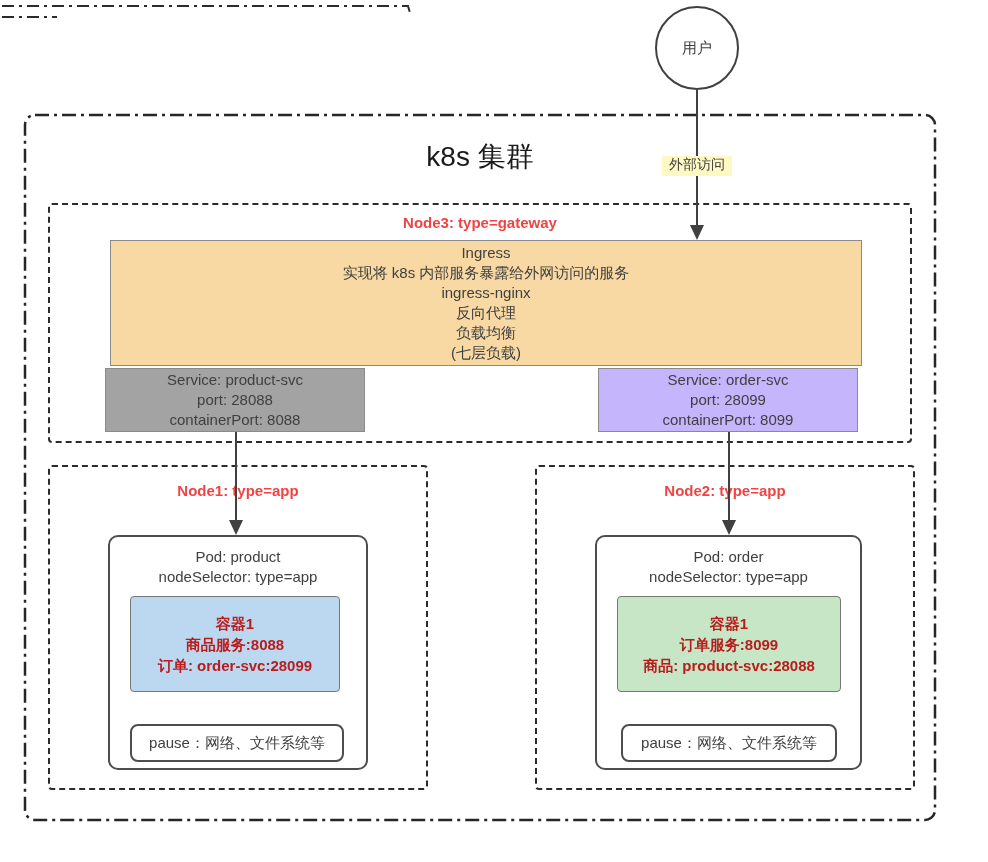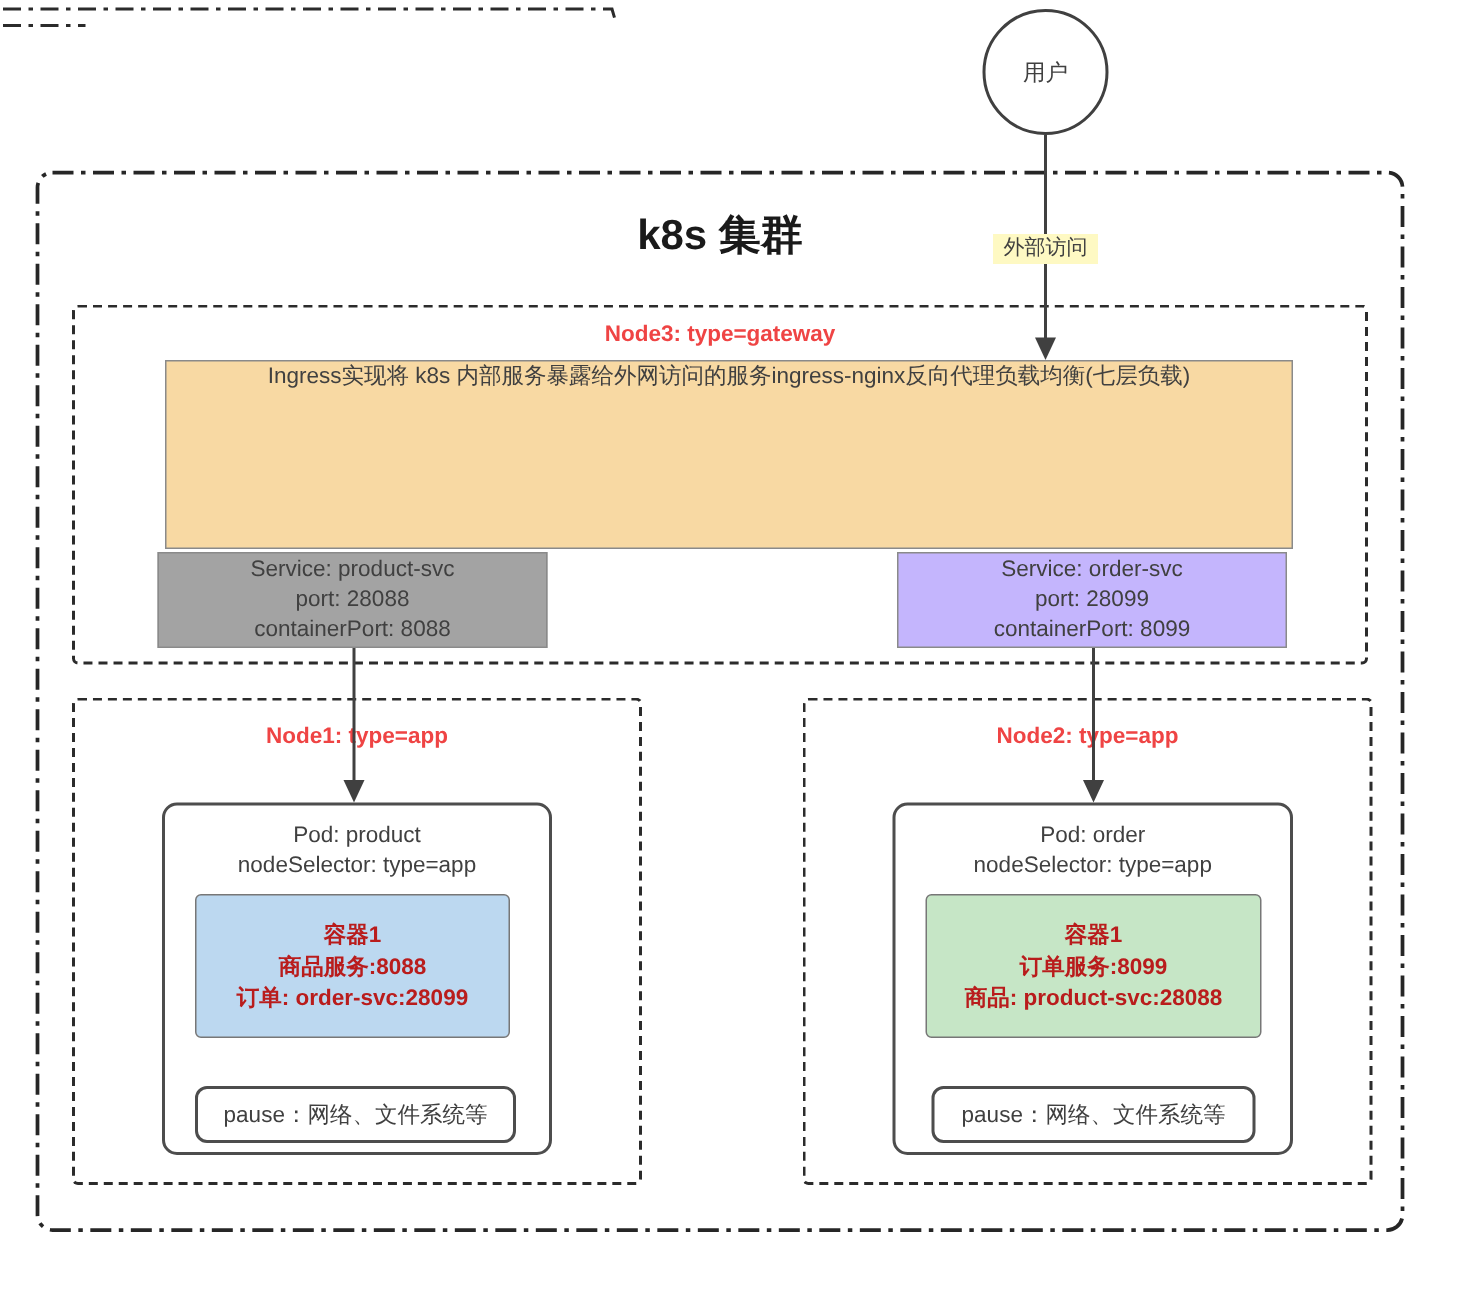--- a/index.html
+++ b/index.html
@@ -19,21 +19,21 @@
   .user-circle {
     left: 655px; top: 6px; width: 84px; height: 84px;
     border: 2px solid #404040; border-radius: 50%;
     background: #fff; display: flex; align-items: center; justify-content: center;
     font-size: 15px; z-index: 2;
   }
 
   
   .cluster-title {
     left: 25px; top: 138px; width: 910px;
-    text-align: center; font-size: 28px; font-weight: bold; color: #1a1a1a;
+    text-align: center; font-size: 28px; font-weight: normal; color: #1a1a1a;
     z-index: 2;
   }
 
   
   .node-box {
     border: 2px dashed #2b2b2b; border-radius: 4px; background: transparent;
     z-index: 1;
   }
   .node3-box { left: 48px; top: 203px; width: 864px; height: 240px; }
   .node1-box { left: 48px; top: 465px; width: 380px; height: 325px; }
@@ -43,21 +43,21 @@
     text-align: center; font-weight: bold; font-size: 15px; color: #ef4444; z-index: 2;
   }
   .node3-title { left: 48px; top: 214px; width: 864px; }
   .node1-title { left: 48px; top: 482px; width: 380px; }
   .node2-title { left: 535px; top: 482px; width: 380px; }
 
   
   .ingress-box {
     left: 110px; top: 240px; width: 752px; height: 126px;
     background: #F8D9A3; border: 1px solid #8a8a8a;
-    display: flex; flex-direction: row; justify-content: center;
+    display: flex; flex-direction: column; justify-content: center;
     text-align: center; font-size: 15px; line-height: 20px; z-index: 2;
   }
 
   
   .svc-box {
     width: 260px; height: 64px; border: 1px solid #8a8a8a;
     display: flex; flex-direction: column; justify-content: center;
     text-align: center; font-size: 15px; line-height: 20px; z-index: 2;
   }
   .svc-product { left: 105px; top: 368px; background: #a3a3a3; }

